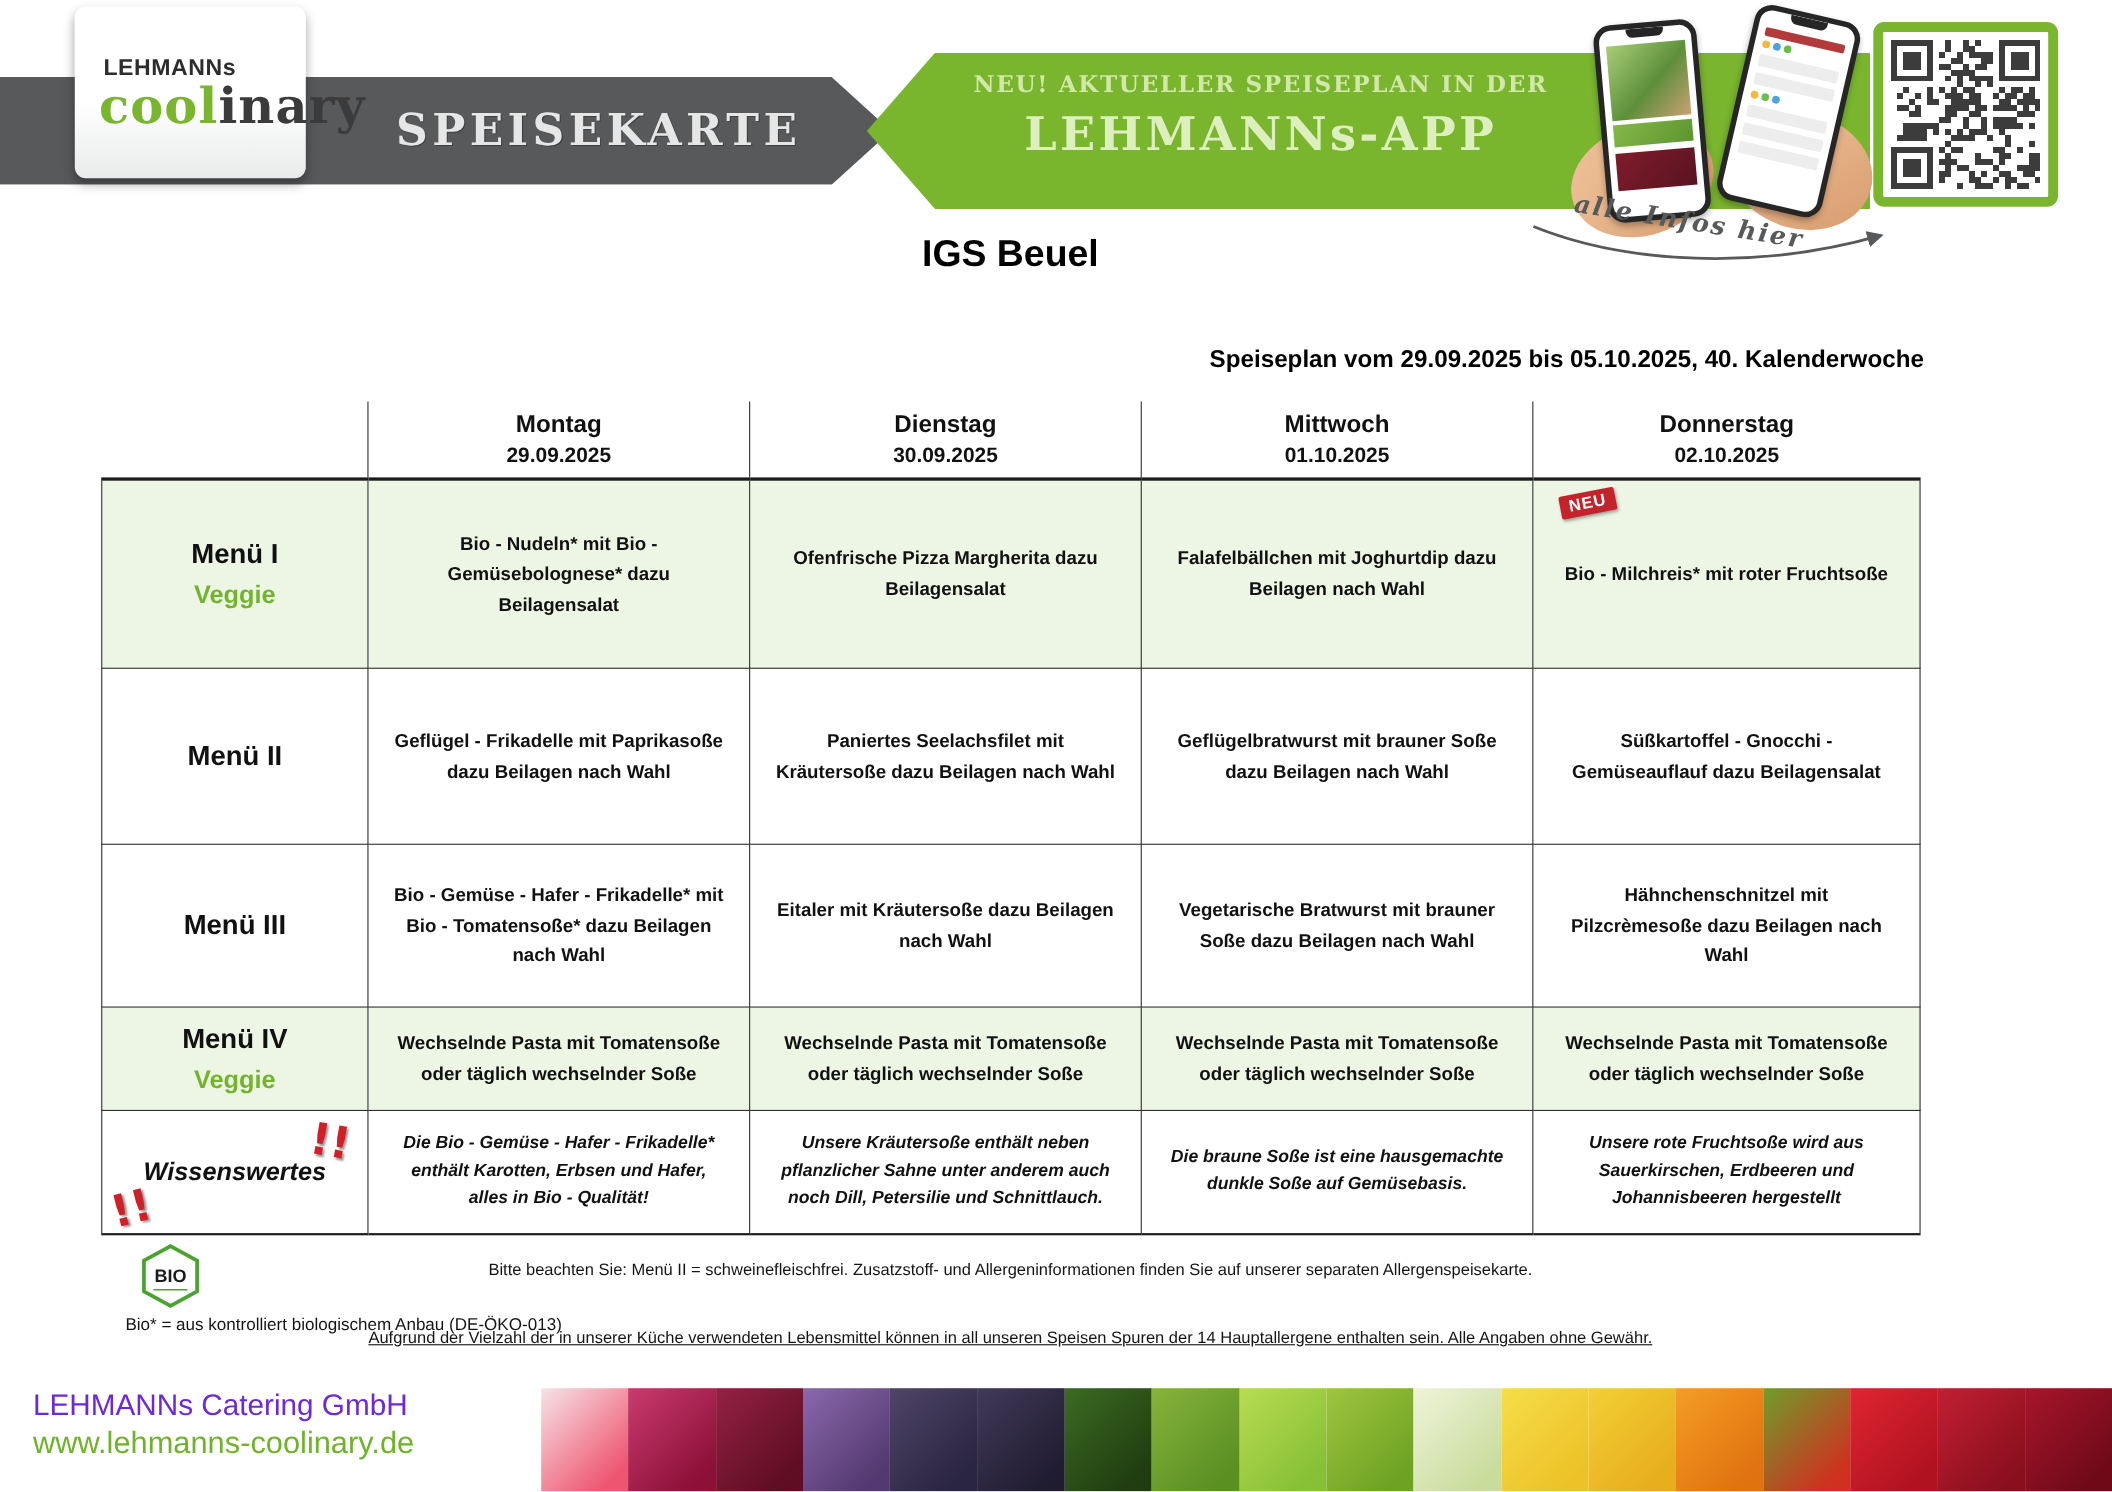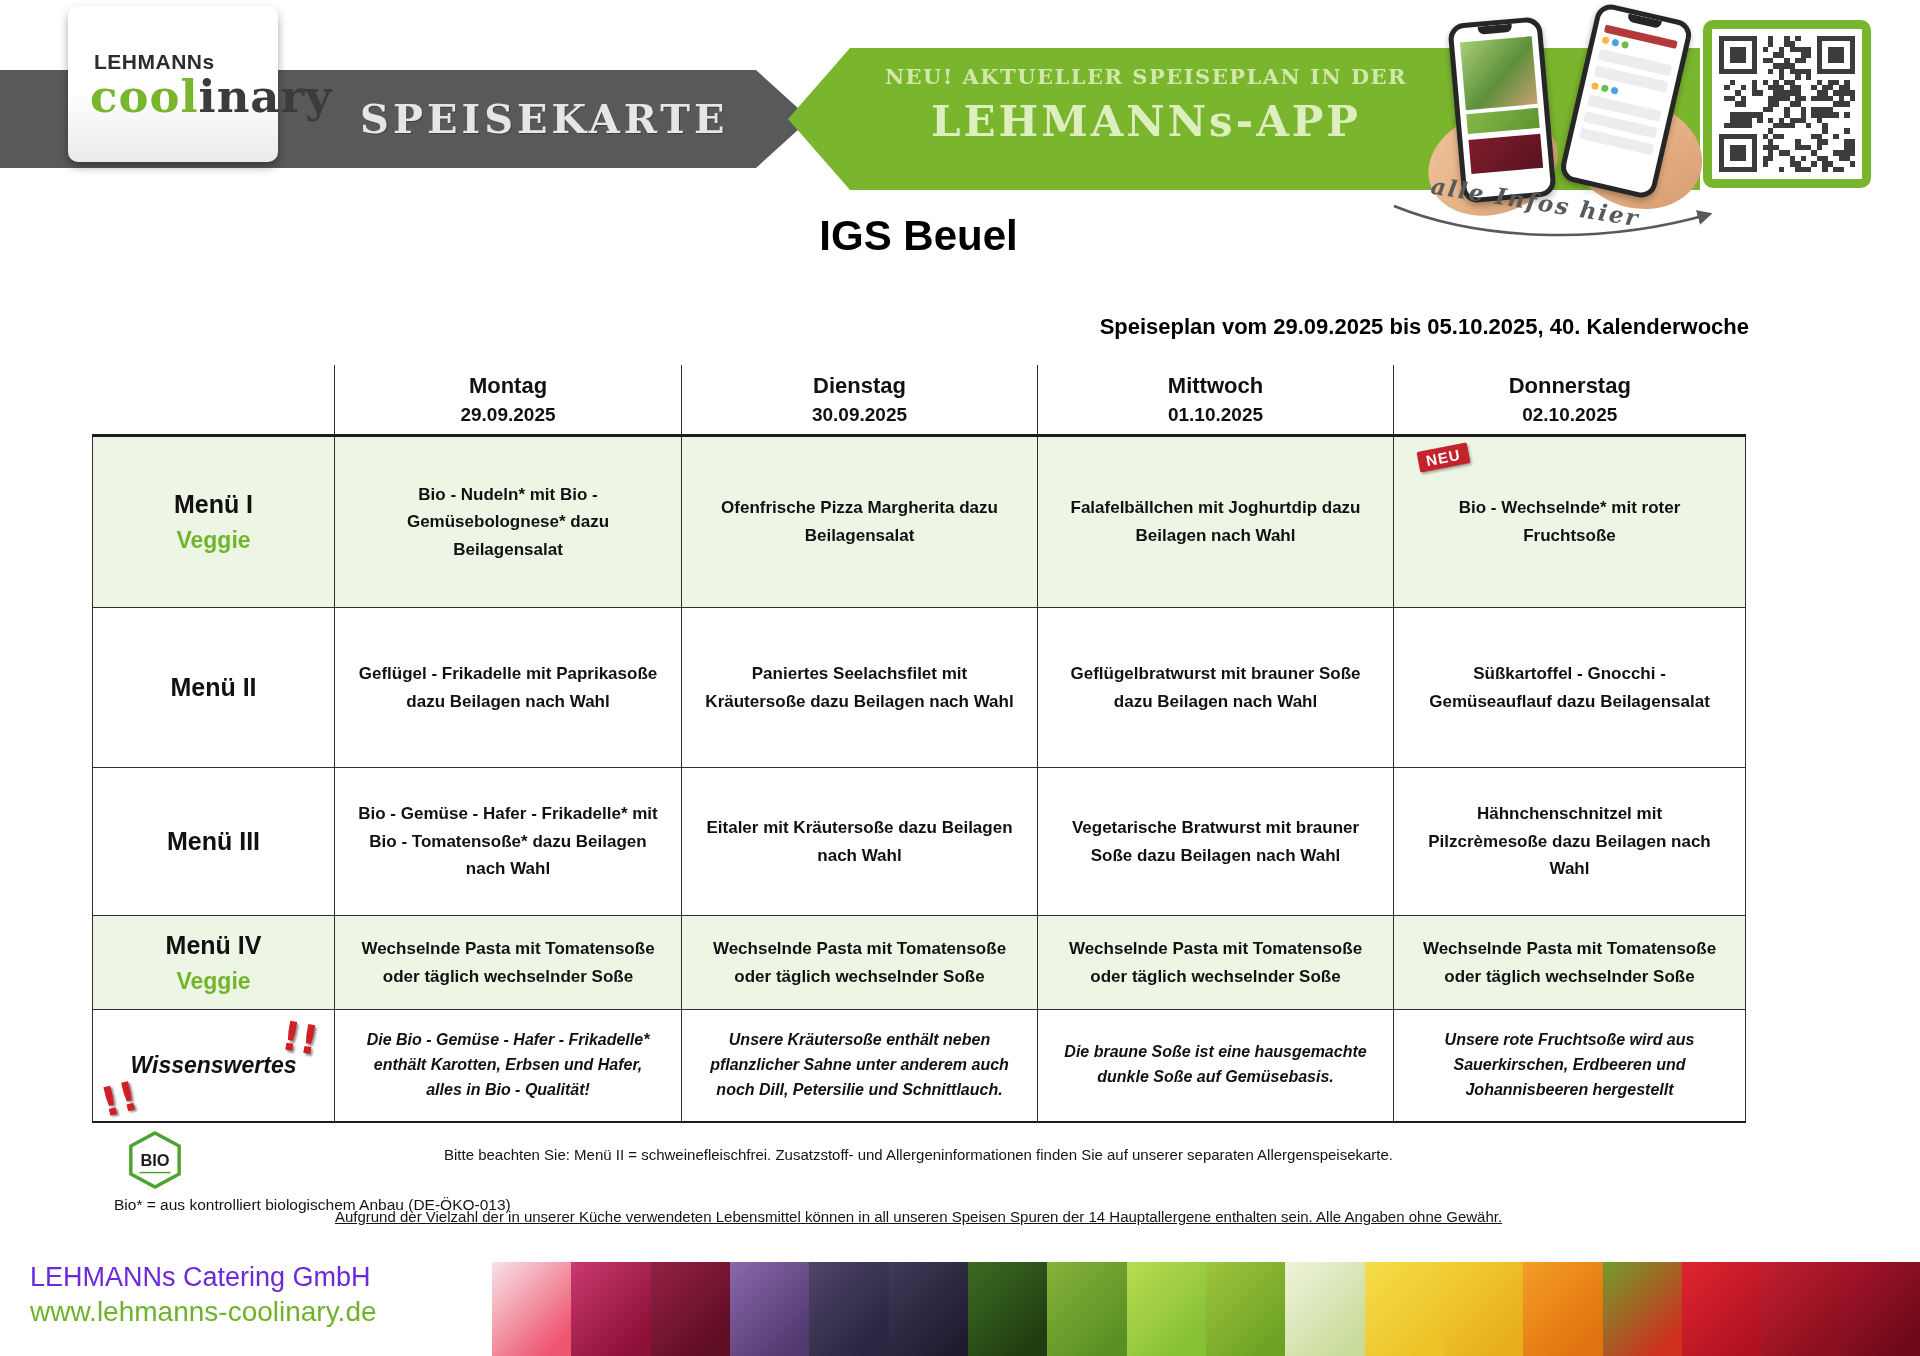--- a/index.html
+++ b/index.html
@@ -52,21 +52,21 @@
   .qr-box svg{display:block;width:136px;height:136px;shape-rendering:crispEdges;}
 
   
   .alle-infos{position:absolute;left:1388px;top:184px;width:336px;height:70px;}
   .alle-infos svg{position:absolute;left:0;top:0;}
   .alle-text{position:absolute;left:42px;top:4px;transform:rotate(9deg);font-family:"DejaVu Serif",serif;
              font-weight:bold;font-style:italic;font-size:23px;letter-spacing:2px;color:#58595b;}
 
   
   .page-title{position:absolute;left:92px;top:212px;width:1653px;text-align:center;
-              font-size:42px;font-weight:bold;color:#000;}
+              font-size:34px;font-weight:bold;color:#000;}
   .page-subtitle{position:absolute;left:96px;top:314px;width:1653px;text-align:right;
                  font-size:22px;font-weight:bold;color:#000;}
 
   
   .menu-table{position:absolute;left:92px;top:365px;}
   table.menu-grid{border-collapse:collapse;table-layout:fixed;width:1653px;}
   .menu-grid thead th{height:69px;vertical-align:middle;text-align:center;
       border-bottom:3px solid #1c1c1c;border-left:1px solid #2f2f2f;border-right:1px solid #2f2f2f;padding:0;}
   .menu-grid thead th:first-child{border-left:0;}
   .menu-grid thead th:last-child{border-right:0;}
@@ -412,21 +412,21 @@
               <div class="cell-text">Bio - Nudeln* mit Bio - Gemüsebolognese* dazu Beilagensalat</div>
             </td>
             <td class="day-cell">
               <div class="cell-text">Ofenfrische Pizza Margherita dazu Beilagensalat</div>
             </td>
             <td class="day-cell">
               <div class="cell-text">Falafelbällchen mit Joghurtdip dazu Beilagen nach Wahl</div>
             </td>
             <td class="day-cell badge-cell">
               <span class="neu-badge">NEU</span>
-              <div class="cell-text">Bio - Wechselnde* mit roter Fruchtsoße</div>
+              <div class="cell-text">Bio - Milchreis* mit roter Fruchtsoße</div>
             </td>
           </tr>
           <tr style="height: 160px;">
             <td class="label-cell">
               <div class="row-label">Menü II</div>
             </td>
             <td class="day-cell">
               <div class="cell-text">Geflügel - Frikadelle mit Paprikasoße dazu Beilagen nach Wahl</div>
             </td>
             <td class="day-cell">

